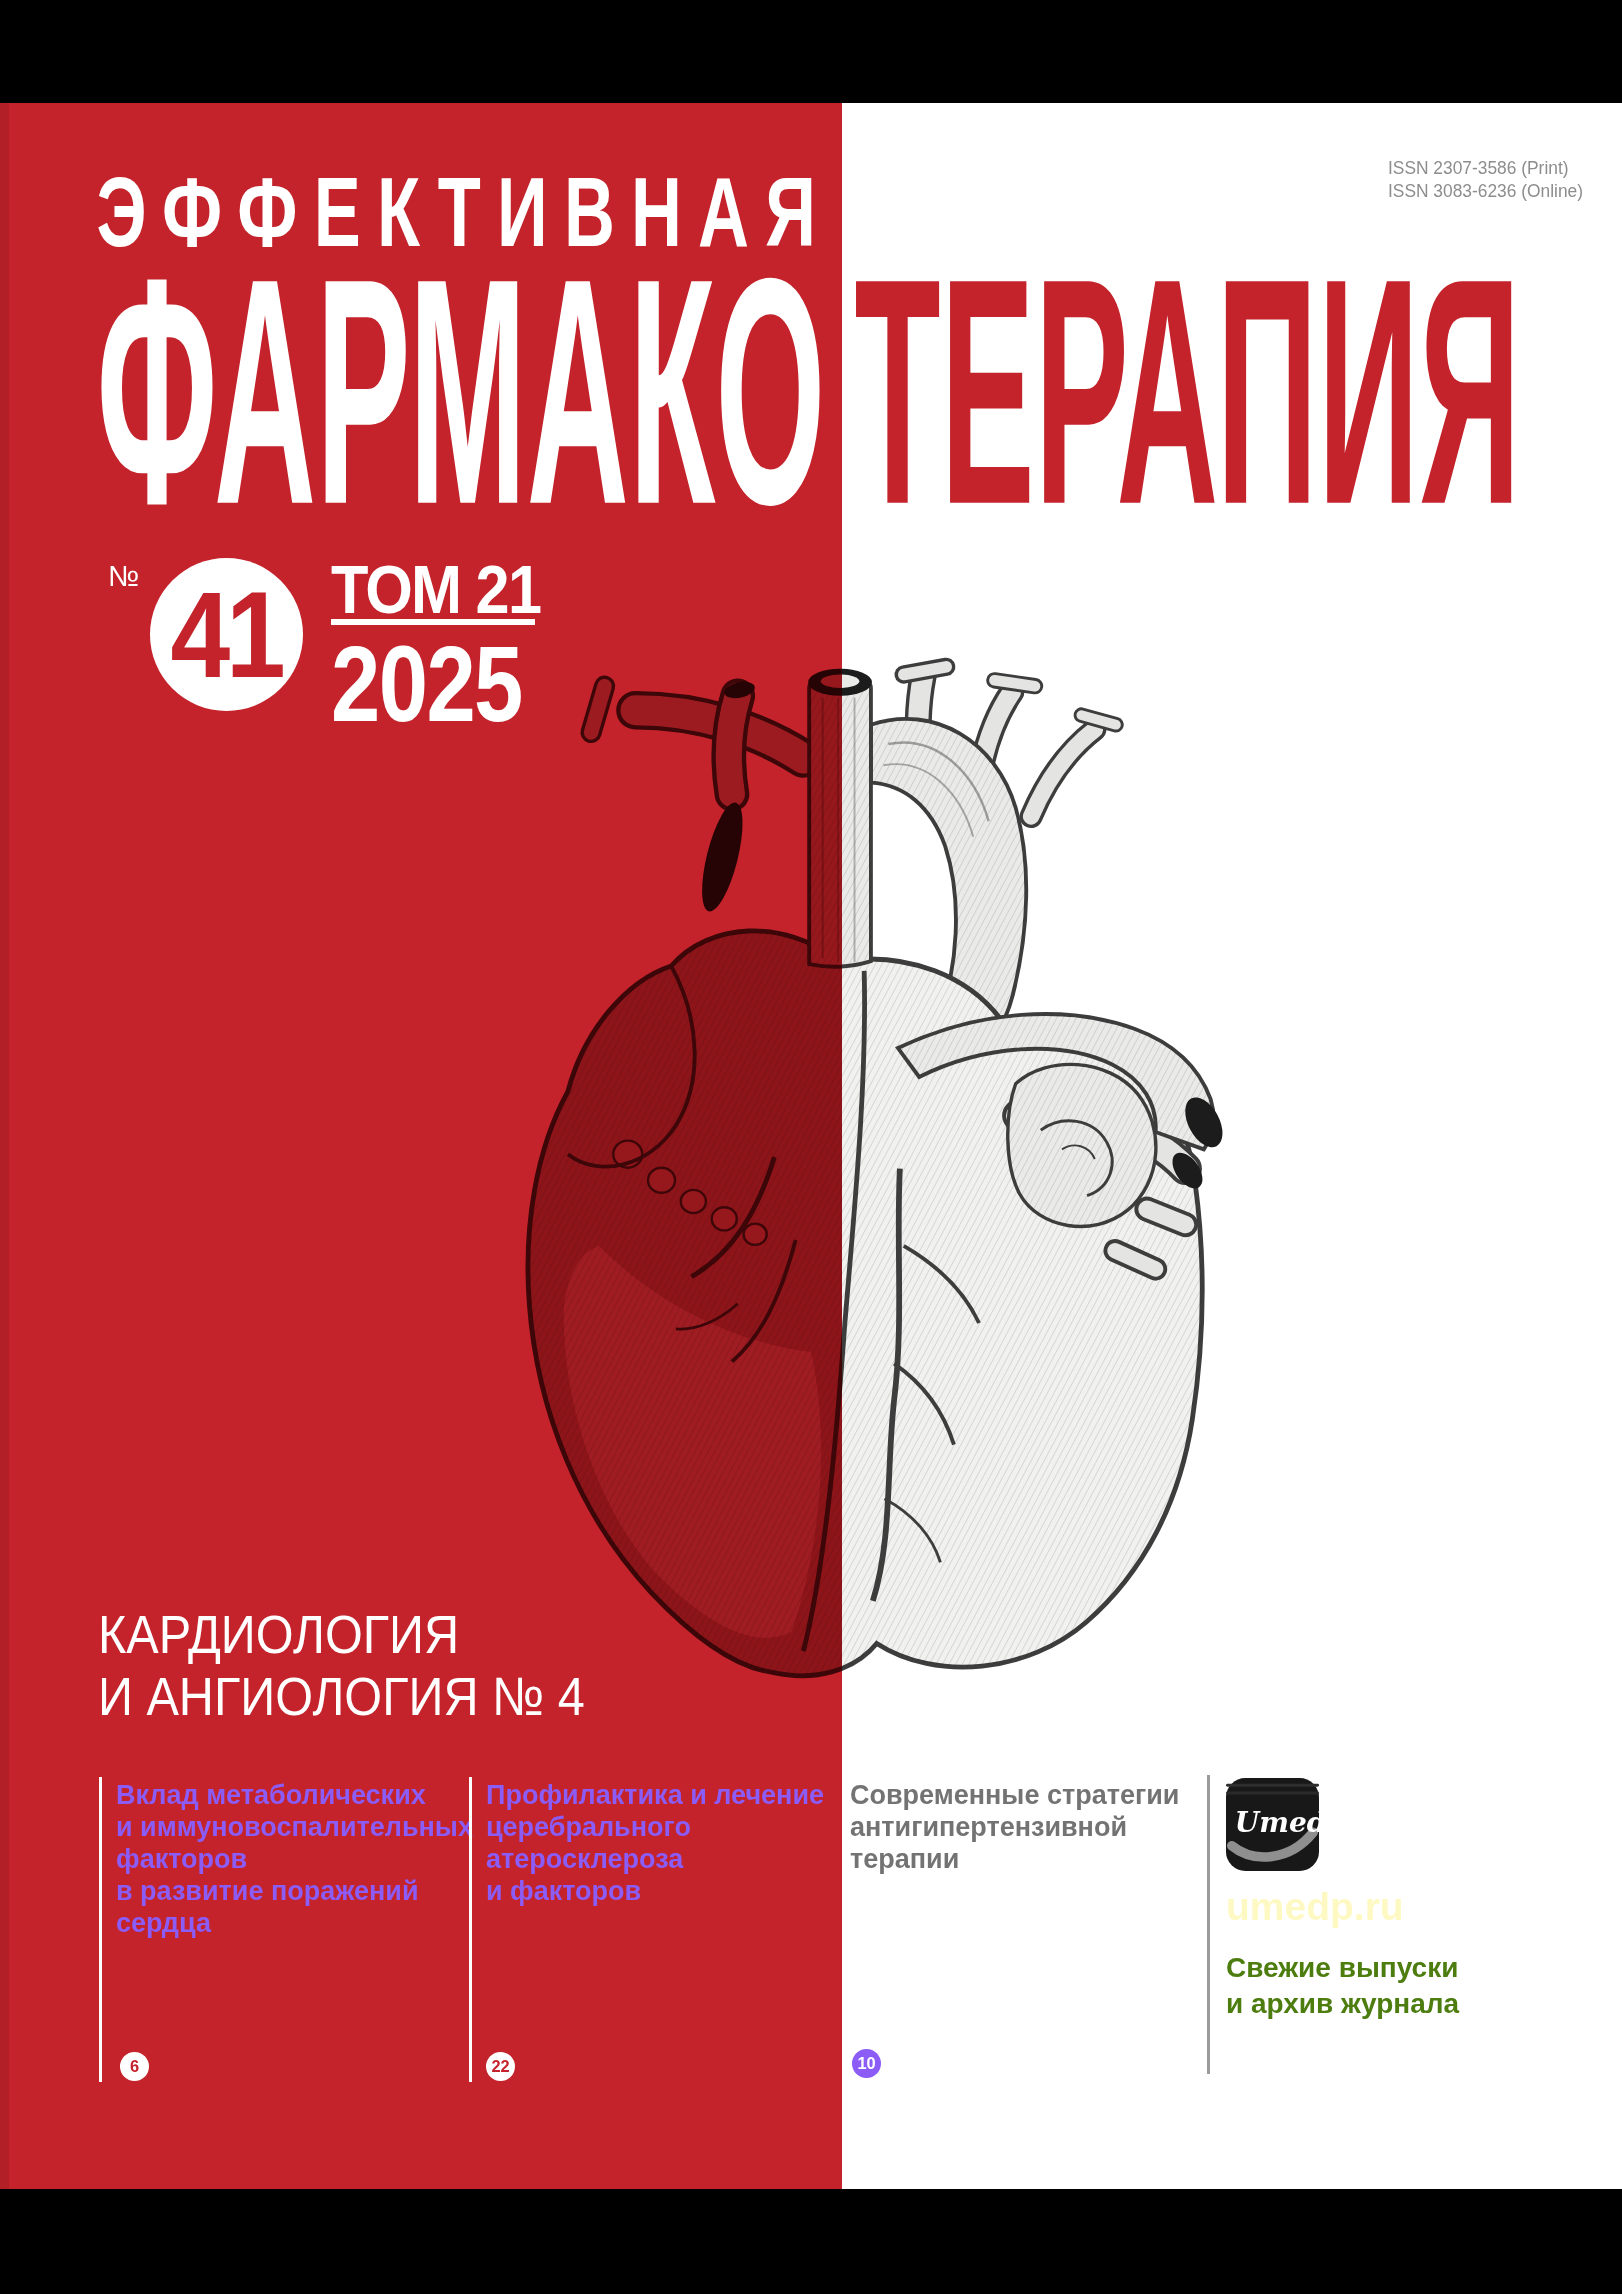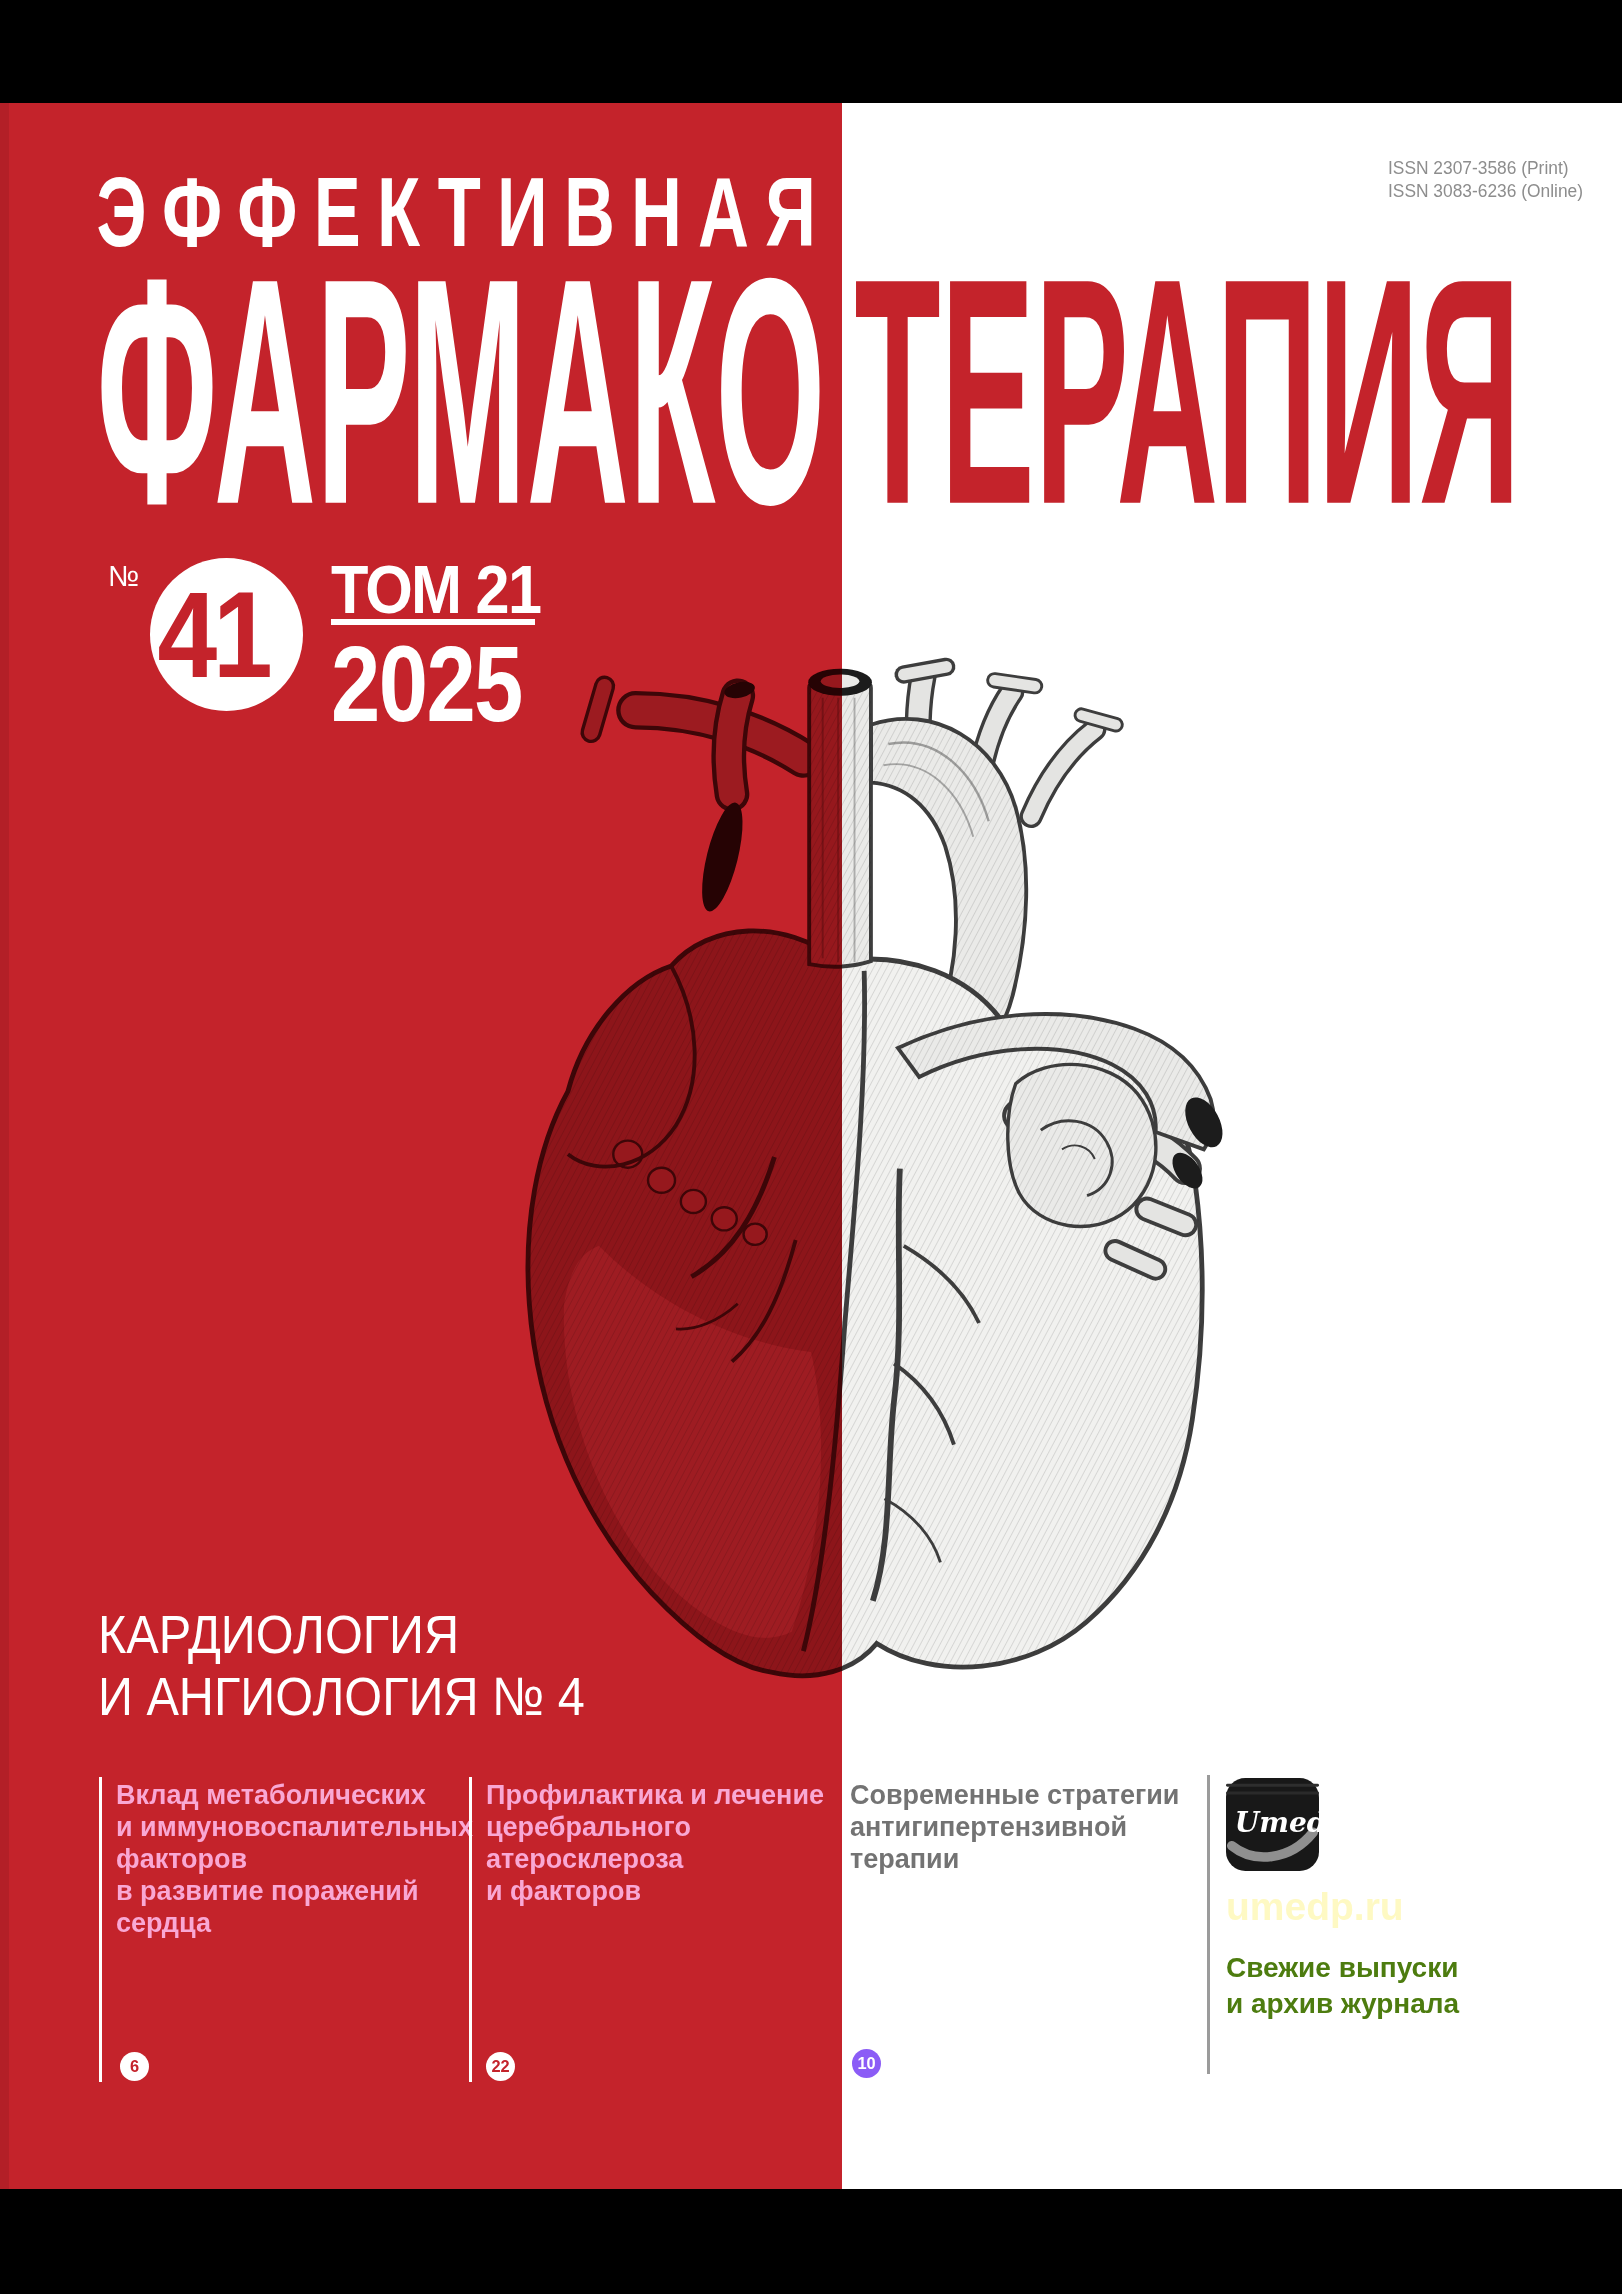--- a/index.html
+++ b/index.html
@@ -16,38 +16,38 @@
   
   #issn{left:1388px;top:156px;color:#8d8d8d;font-size:18.3px;line-height:23px;
         transform:scaleX(.95);transform-origin:left top;}
 
   
   #masthead{left:0;top:154px;}
 
   
   #no-sign{left:108px;top:560px;color:#fff;font-size:29px;font-weight:400;}
   #num-circle{left:150px;top:558px;width:153px;height:153px;border-radius:50%;background:#fff;
-              display:flex;align-items:center;justify-content:flex-start;}
+              display:flex;align-items:center;justify-content:center;}
   #num-circle .n{color:#c4232b;font-size:122px;font-weight:700;letter-spacing:-4.8px;
                  transform:scaleX(.88);line-height:1;}
   #vol{left:331px;top:550px;color:#fff;font-size:68px;font-weight:700;letter-spacing:-1.9px;
        transform:scaleX(.9);transform-origin:left top;white-space:nowrap;}
   #vol-rule{left:331px;top:619px;width:204px;height:5.8px;background:#fff;}
   #year{left:331px;top:630px;color:#fff;font-size:108px;font-weight:700;letter-spacing:-1.9px;
         transform:scaleX(.82);transform-origin:left top;line-height:1;white-space:nowrap;}
 
   
   #section{left:98px;top:1603px;color:#fff;font-size:54px;font-weight:500;line-height:62px;
            transform:scaleX(.9);transform-origin:left top;white-space:nowrap;}
 
   
   .rule-white{width:2.9px;background:#ffffff;}
   .rule-gray{width:2.9px;background:#9b9b9b;}
   .article{font-size:27px;font-weight:700;line-height:32px;white-space:nowrap;}
-  .article.light{color:#f9a8d4;}
+  .article.light{color:#8b5cf6;}
   .article.dark{color:#737373;}
   .page-dot{width:29px;height:29px;border-radius:50%;display:flex;align-items:center;justify-content:center;
             font-size:16.4px;font-weight:700;}
   .page-dot.white{background:#fff;color:#c4232b;}
   .page-dot.black{background:#8b5cf6;color:#fff;}
 
   
   #logo-box{left:1226px;top:1778px;width:93px;height:93px;}
   #site{left:1226px;top:1885px;color:#fef9c3;font-size:39px;font-weight:700;}
   #tagline{left:1226px;top:1950px;color:#4d7c0f;font-size:28px;font-weight:700;line-height:36px;white-space:nowrap;}

